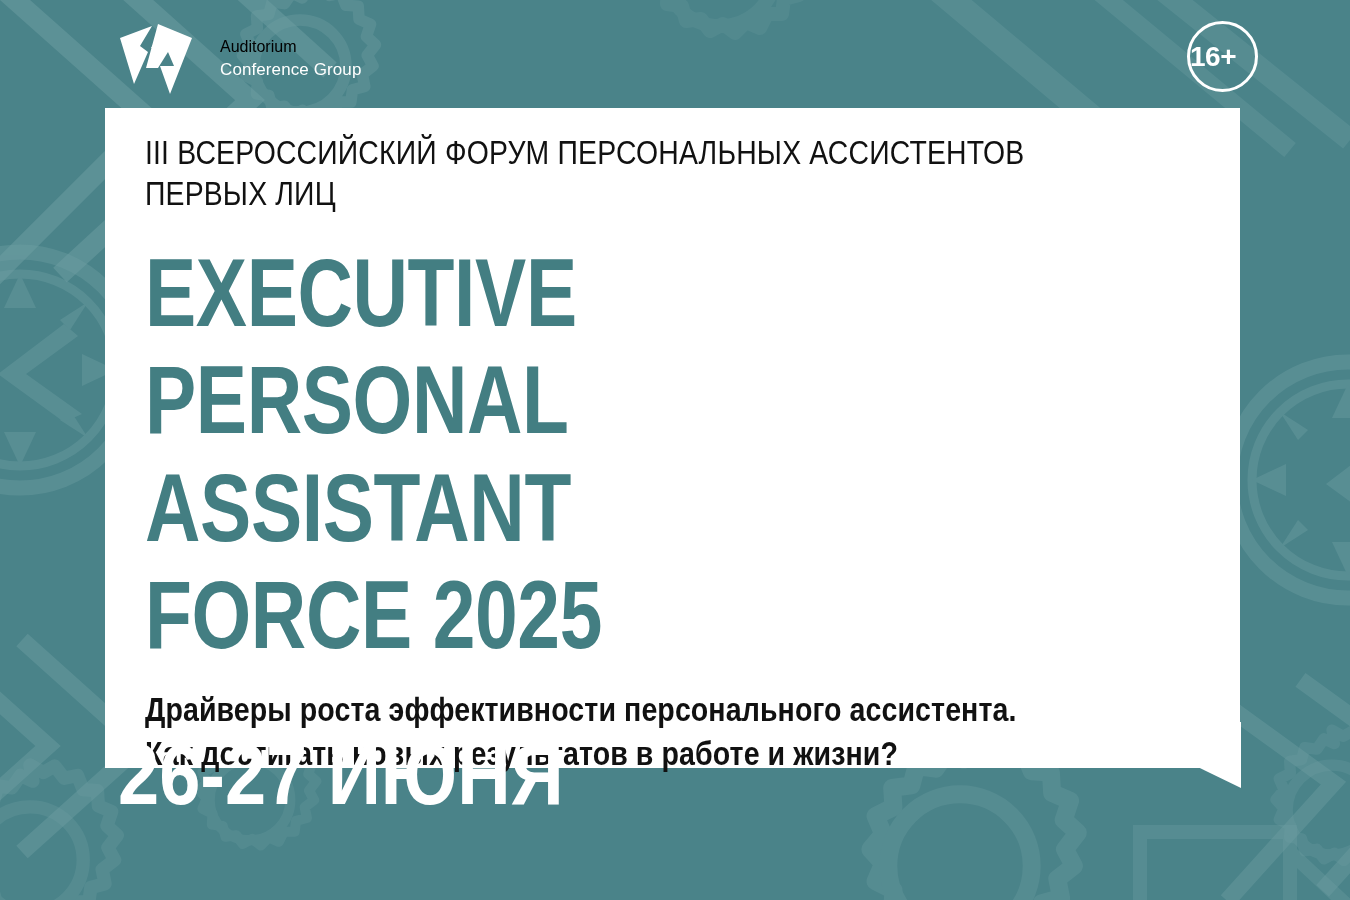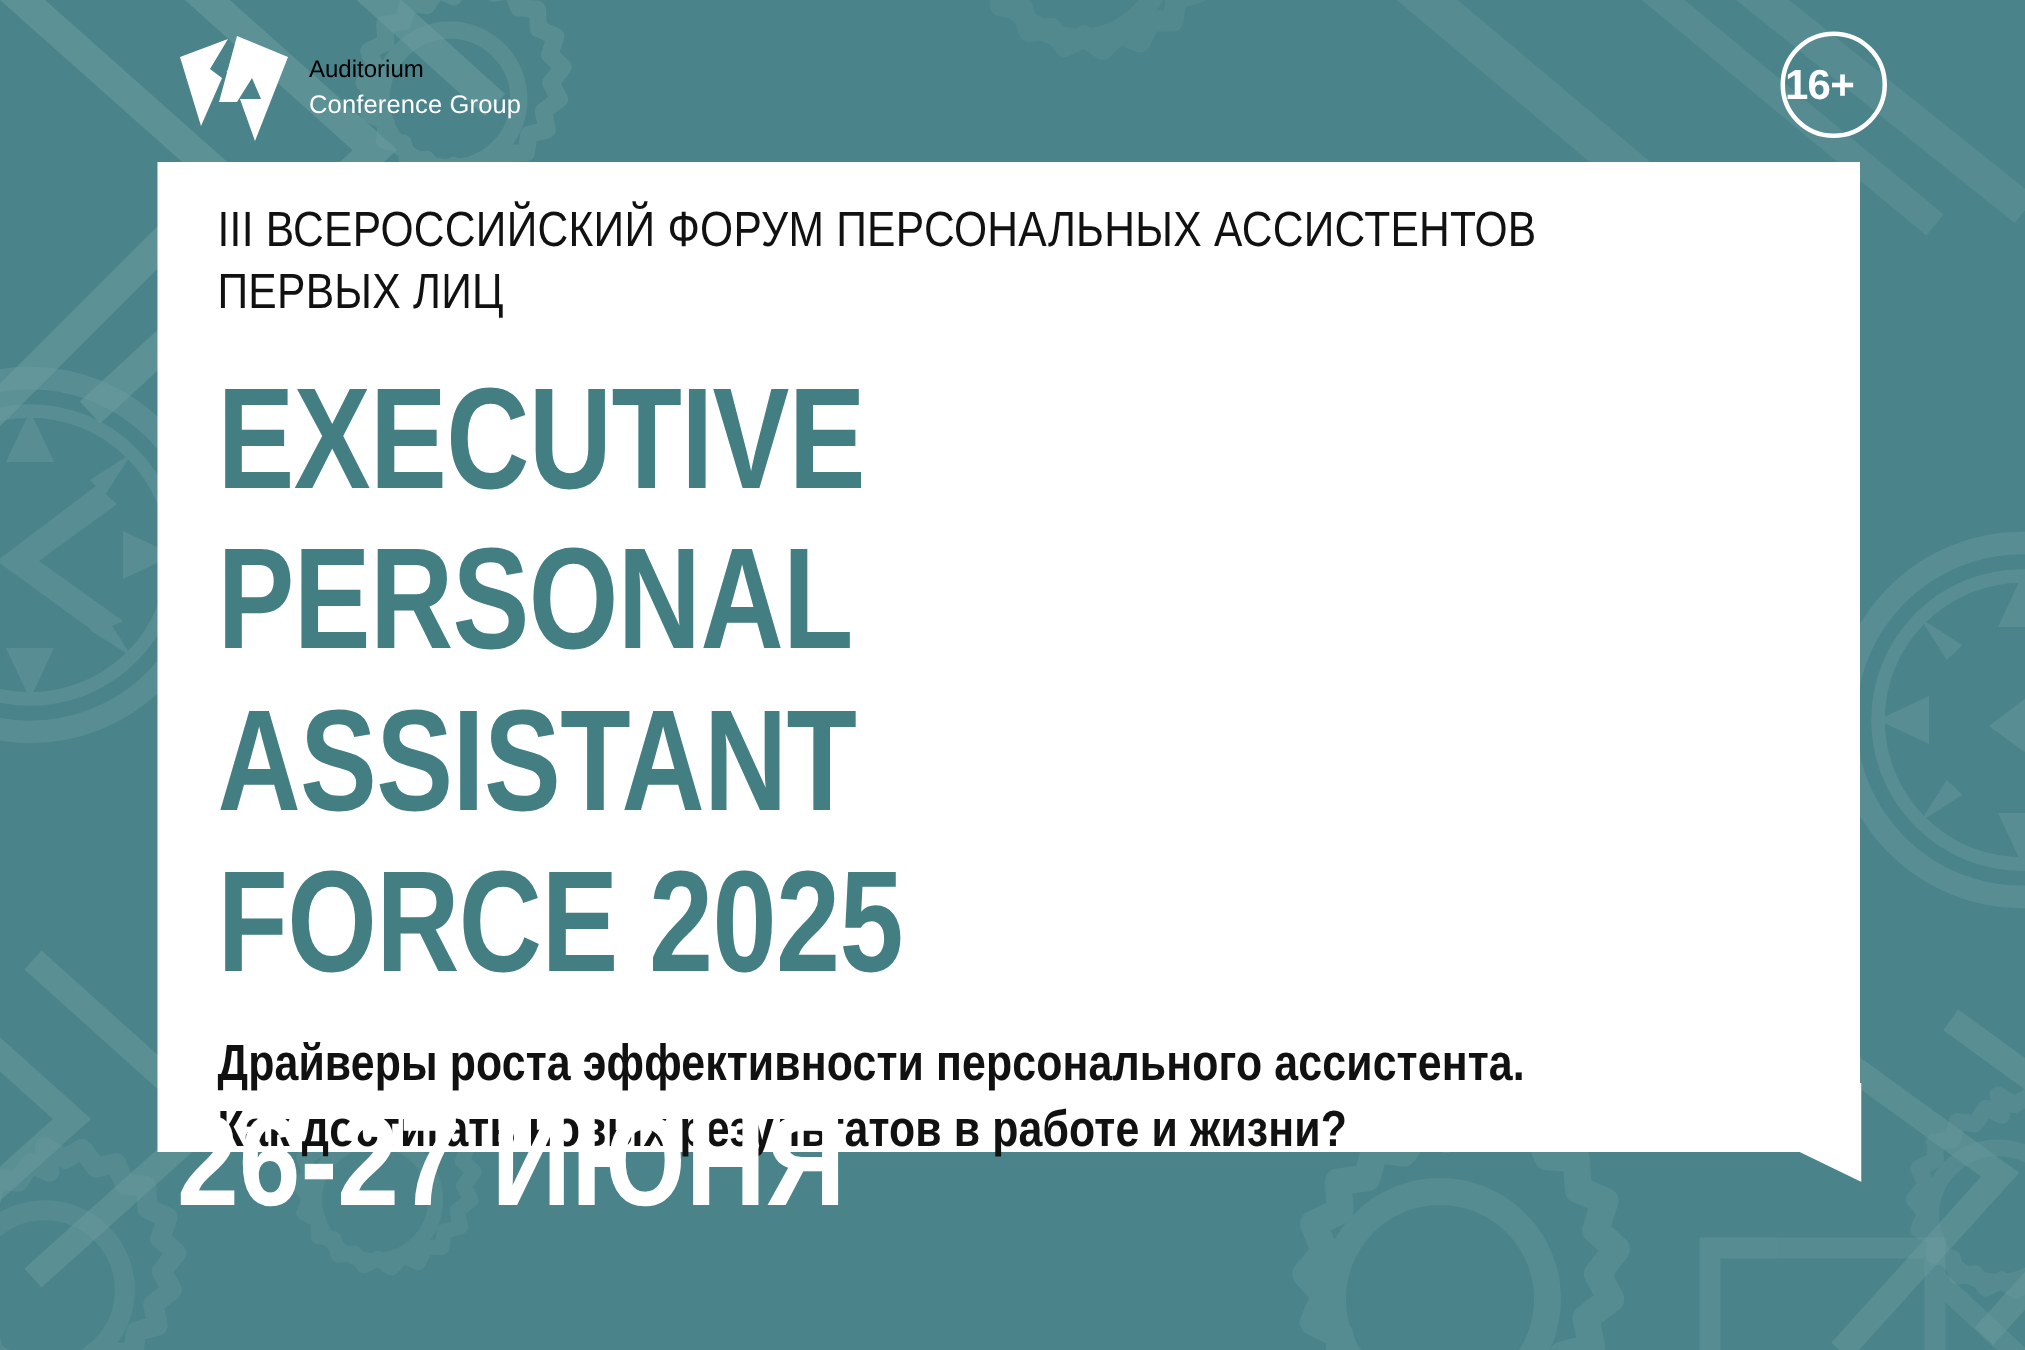--- a/index.html
+++ b/index.html
@@ -16,21 +16,21 @@
   }
   
   #bg-pattern {
     position:absolute; inset:0;
     width:1350px; height:900px;
     pointer-events:none;
   }
   
   #brand {
     position:absolute; left:118px; top:22px;
-    display:flex; align-items:center; gap:10px;
+    display:flex; align-items:center; gap:24px;
     z-index:5;
   }
   #brand-logo { width:78px; height:72px; flex:0 0 auto; }
   #brand-words { display:flex; flex-direction:column; line-height:1; }
   #brand-sub {
     color:#ffffff; font-size:17px; font-weight:normal;
     margin-top:6px; letter-spacing:0.1px;
   }
   #age-badge {
     position:absolute; right:92px; top:21px;

